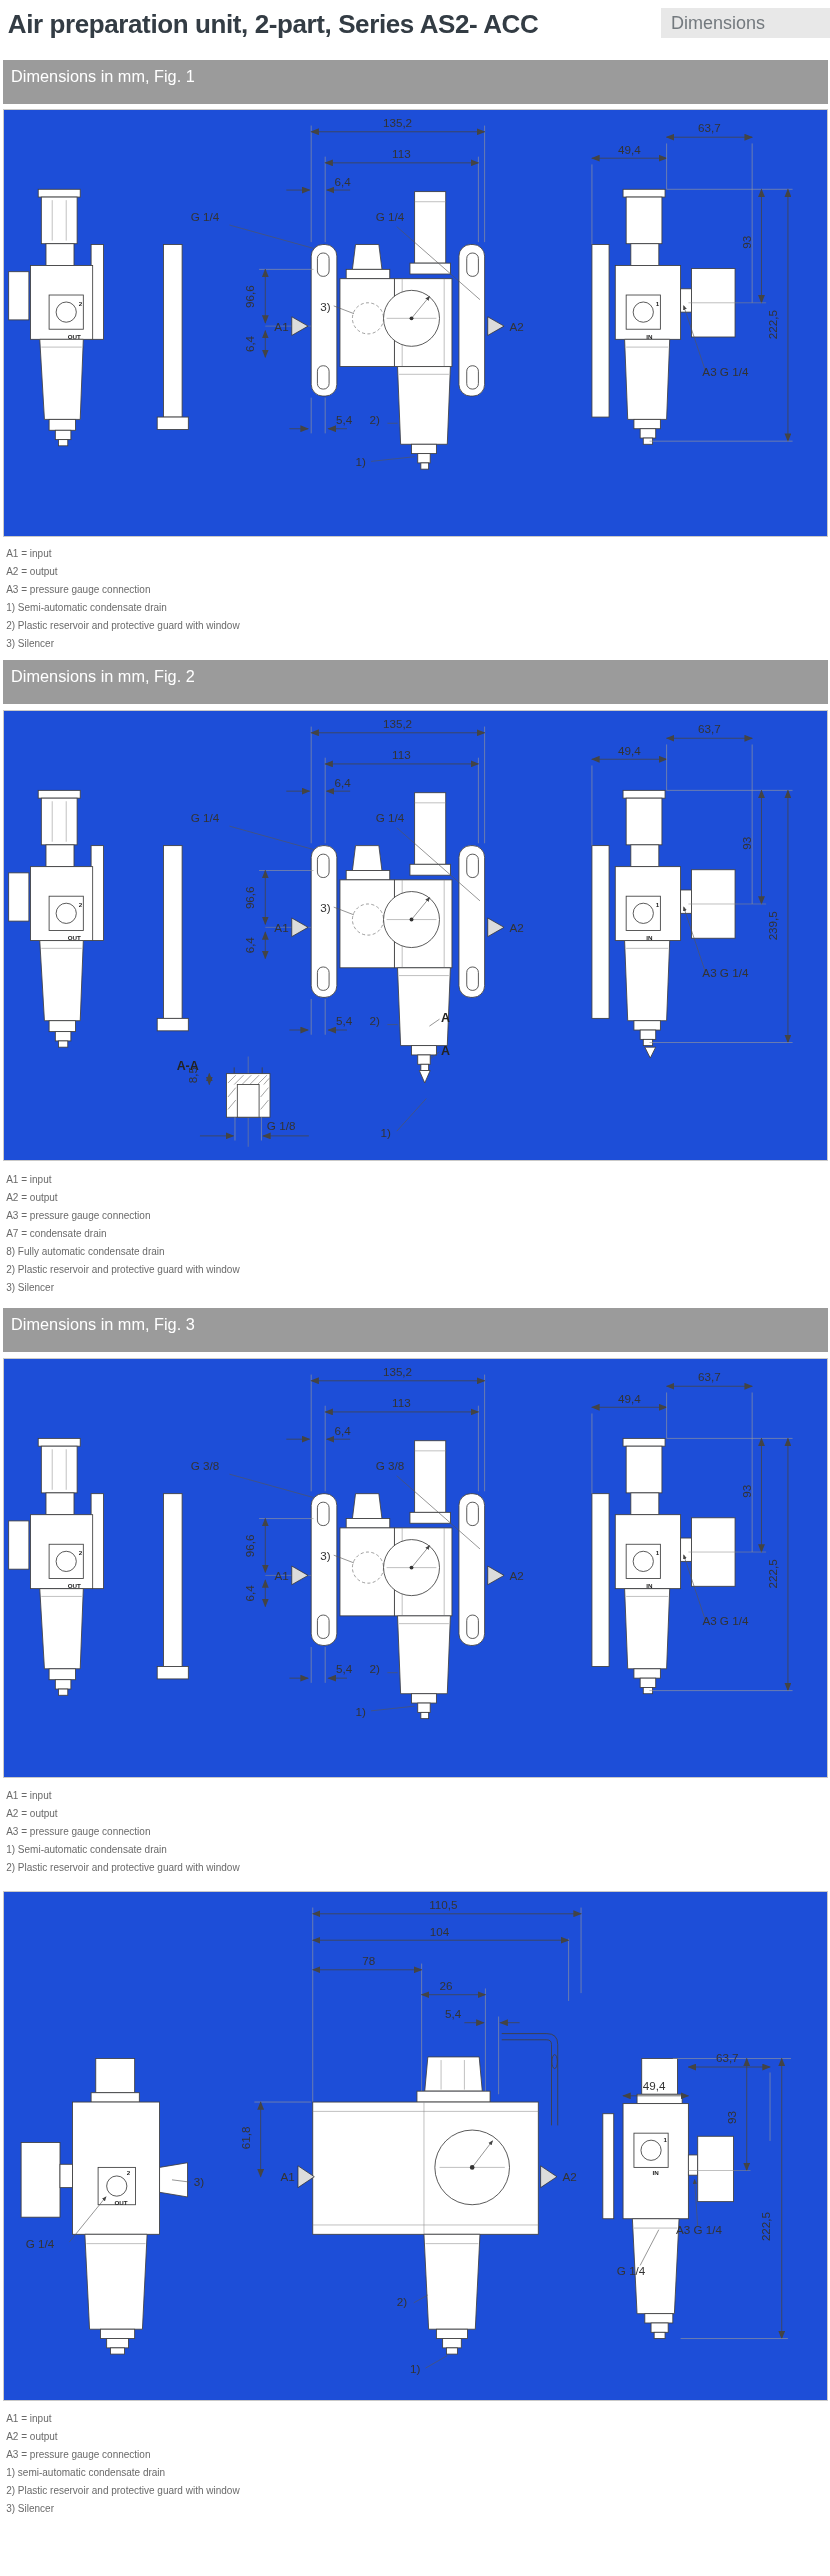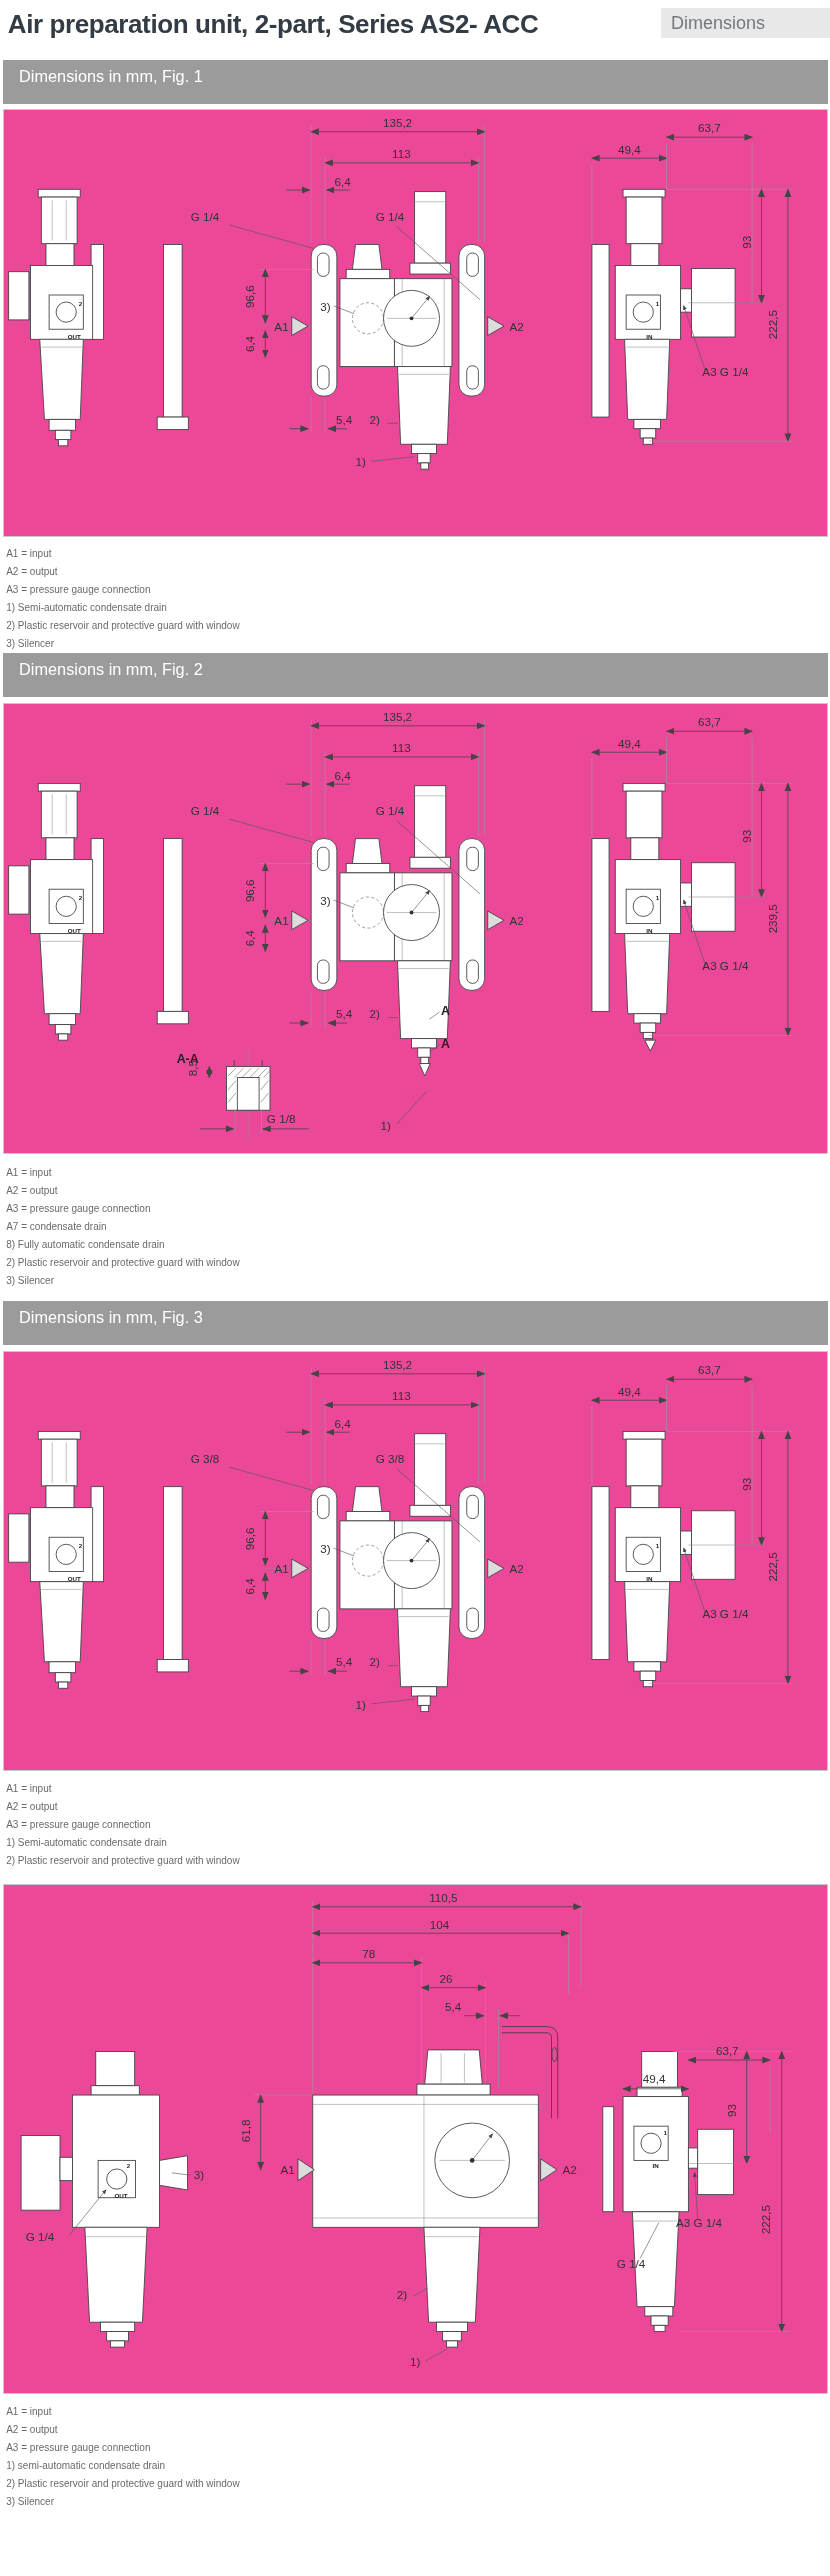--- a/index.html
+++ b/index.html
@@ -5,24 +5,24 @@
   html,body{margin:0;padding:0;background:#fff;}
   .page{width:831px;font-family:"Liberation Sans",sans-serif;padding-bottom:15.6px;}
   
   .hdr{position:relative;height:60px;}
   .hdr h1{margin:0;position:absolute;left:7.8px;top:9.3px;font-size:26px;font-weight:bold;
           letter-spacing:-0.4px;color:#333c44;}
   .dims-tab{position:absolute;left:661px;top:7.8px;width:188px;height:30px;background:#e8e8e8;
           color:#73797e;font-size:18px;line-height:30px;padding-left:10px;box-sizing:border-box;}
   
   .bar{height:44px;margin:0 3.1px;background:#9b9b9b;color:#fff;font-size:16.3px;
-       padding:7px 0 0 16px;box-sizing:border-box;}
-  .bar.b2{}.bar.b3{margin-top:11px}.bar.b4{margin-top:7px}
+       padding:7px 0 0 8px;box-sizing:border-box;}
+  .bar.b2{margin-top:7px}.bar.b3{margin-top:11px}.bar.b4{margin-top:7px}
   
-  .box{margin:0 3.1px;border:0.8px solid #c9c9c9;position:relative;background:#ec4899;}
+  .box{margin:0 3.1px;border:0.8px solid #c9c9c9;position:relative;background:#1d4ed8;}
   .box svg{display:block;width:100%;height:100%;}
   .box.f1{margin-top:5.4px;height:426px;}
   .box.f2{margin-top:6.2px;height:449px;}
   .box.f3{margin-top:6.2px;height:418px;}
   .box.f4{margin-top:14px;height:508px;}
   
   .legend{margin:7.8px 3.1px 0 6.2px;color:#6a6a6a;font-size:10px;line-height:18px;}
   .legend.l2,.legend.l3,.legend.l4{margin-top:9.3px;}
   .legend p{margin:0;}
   

